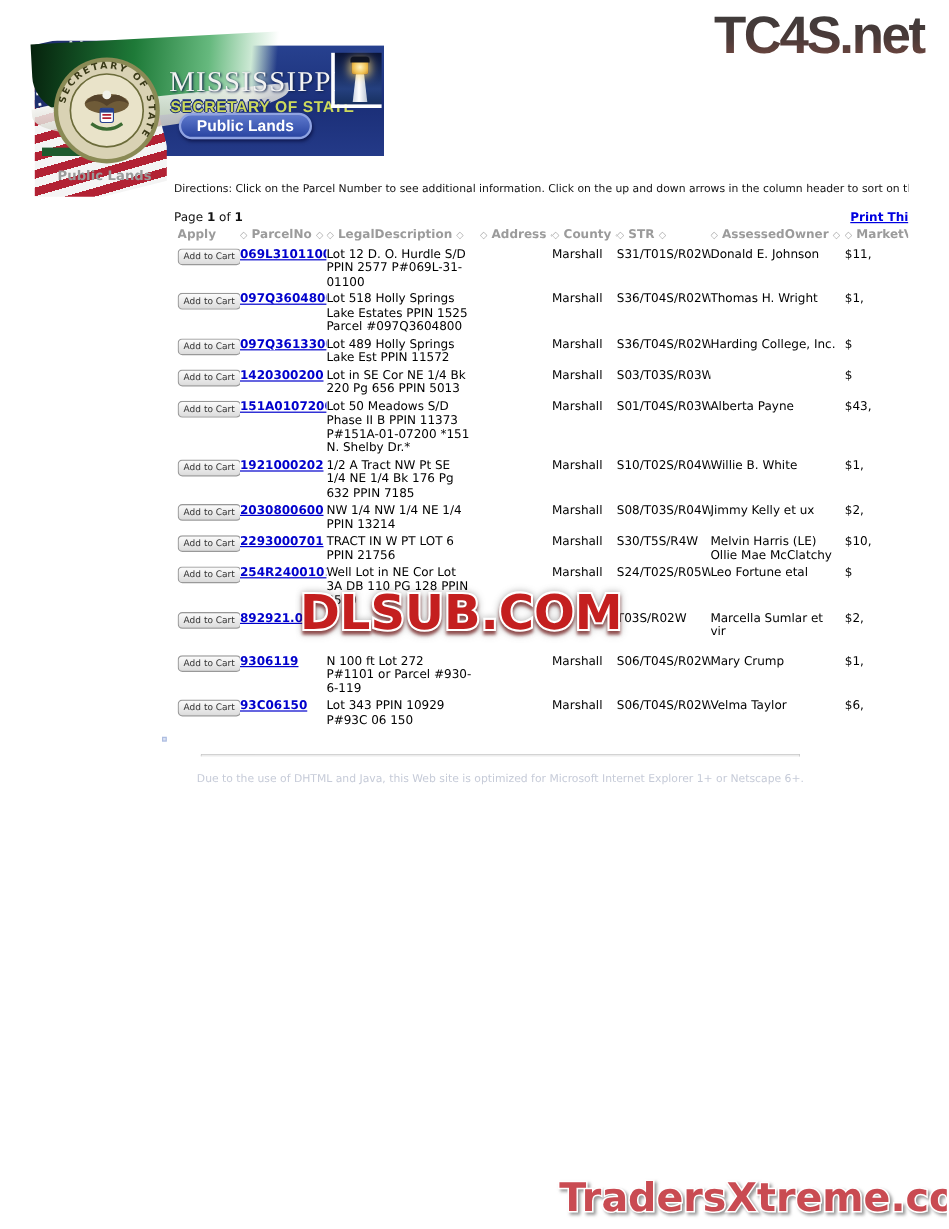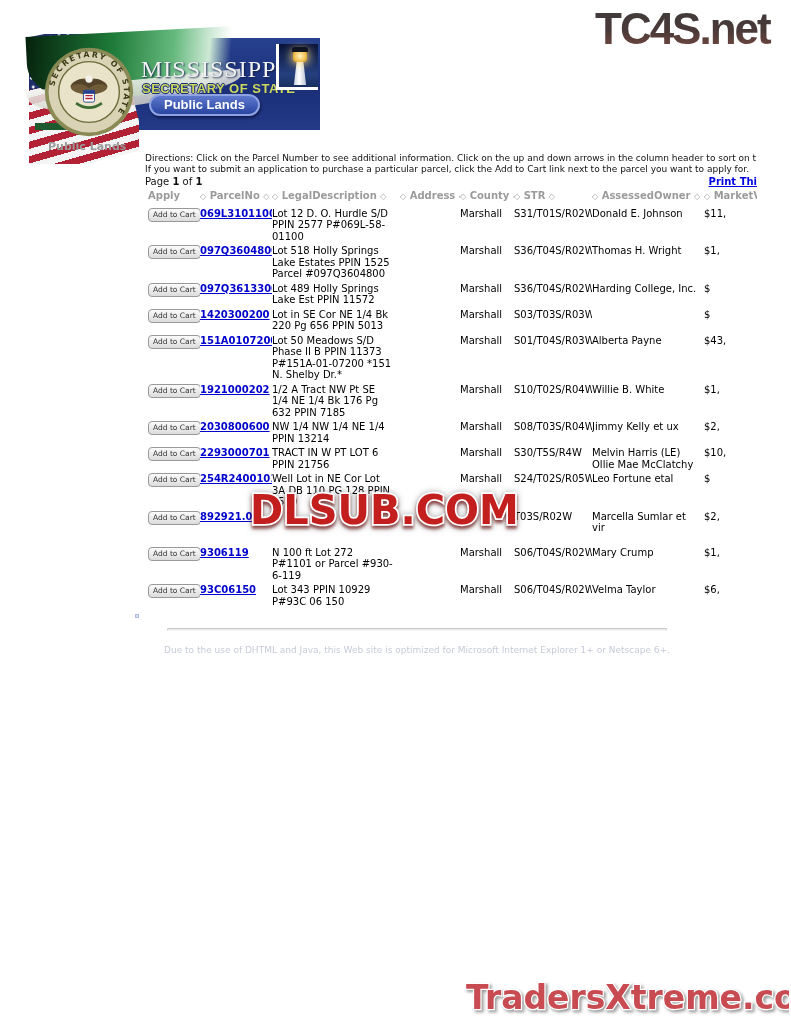--- a/index.html
+++ b/index.html
@@ -154,21 +154,20 @@
     </div>
   </div>
 
   <div class="sidebar-label">Public Lands</div>
 
   <div class="content">
 
 
     <div class="directions">
       <div>Directions: Click on the Parcel Number to see additional information. Click on the up and down arrows in the column header to sort on that co</div>
-      <div>If you want to submit an application to purchase a particular parcel, click the Add to Cart link next to the parcel you want to apply for.</div>
     </div>
 
     <div class="pageline">
       <span class="print-link">Print Thi</span>
       <span>
         <span>Page</span>
         <b>1</b>
         <span>of</span>
         <b>1</b>
       </span>
@@ -194,21 +193,21 @@
             <th class="h-county"><span class="sort-icon">◇</span> <span>County</span> <span class="sort-icon">◇</span></th>
             <th class="h-str"><span class="sort-icon">◇</span> <span>STR</span> <span class="sort-icon">◇</span></th>
             <th class="h-owner"><span class="sort-icon">◇</span> <span>AssessedOwner</span> <span class="sort-icon">◇</span></th>
             <th class="h-value"><span class="sort-icon">◇</span> <span>MarketVa</span> </th>
           </tr>
         </thead>
       <tbody id="table-body">
           <tr>
             <td class="cell-apply"><span class="atc-btn">Add to Cart</span></td>
             <td><span class="parcel-link">069L3101100</span></td>
-            <td>Lot 12 D. O. Hurdle S/D PPIN 2577 P#069L-58-01100</td>
+            <td>Lot 12 D. O. Hurdle S/D PPIN 2577 P#069L-31-01100</td>
             <td></td>
             <td>Marshall</td>
             <td class="cell-str">S31/T01S/R02W</td>
             <td>Donald E. Johnson</td>
             <td class="cell-value">$11,</td>
           </tr>
           <tr>
             <td class="cell-apply"><span class="atc-btn">Add to Cart</span></td>
             <td><span class="parcel-link">097Q3604800</span></td>
             <td>Lot 518 Holly Springs Lake Estates PPIN 1525 Parcel #097Q3604800</td>

